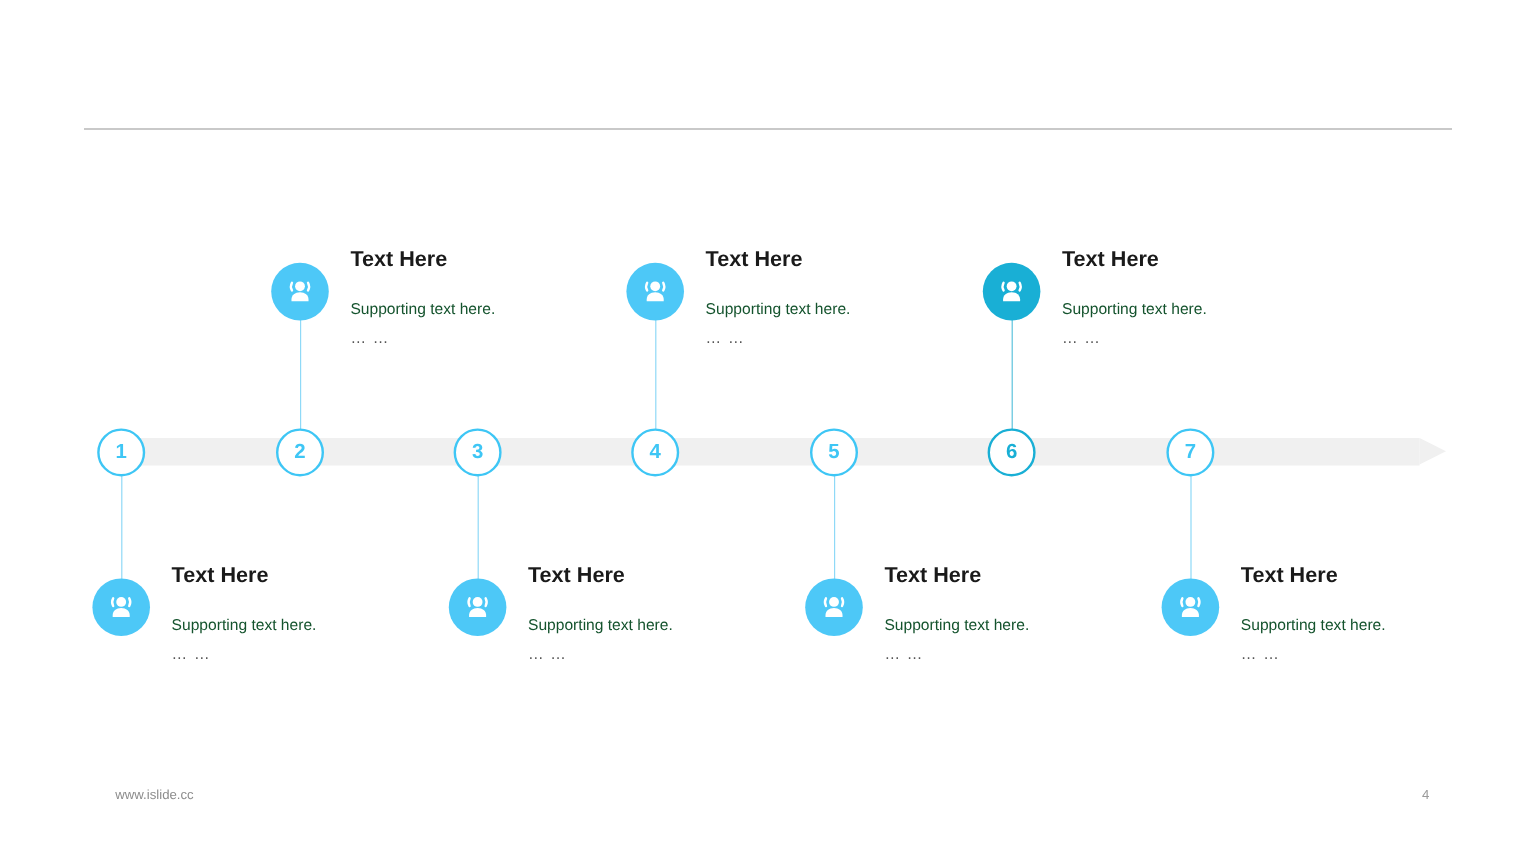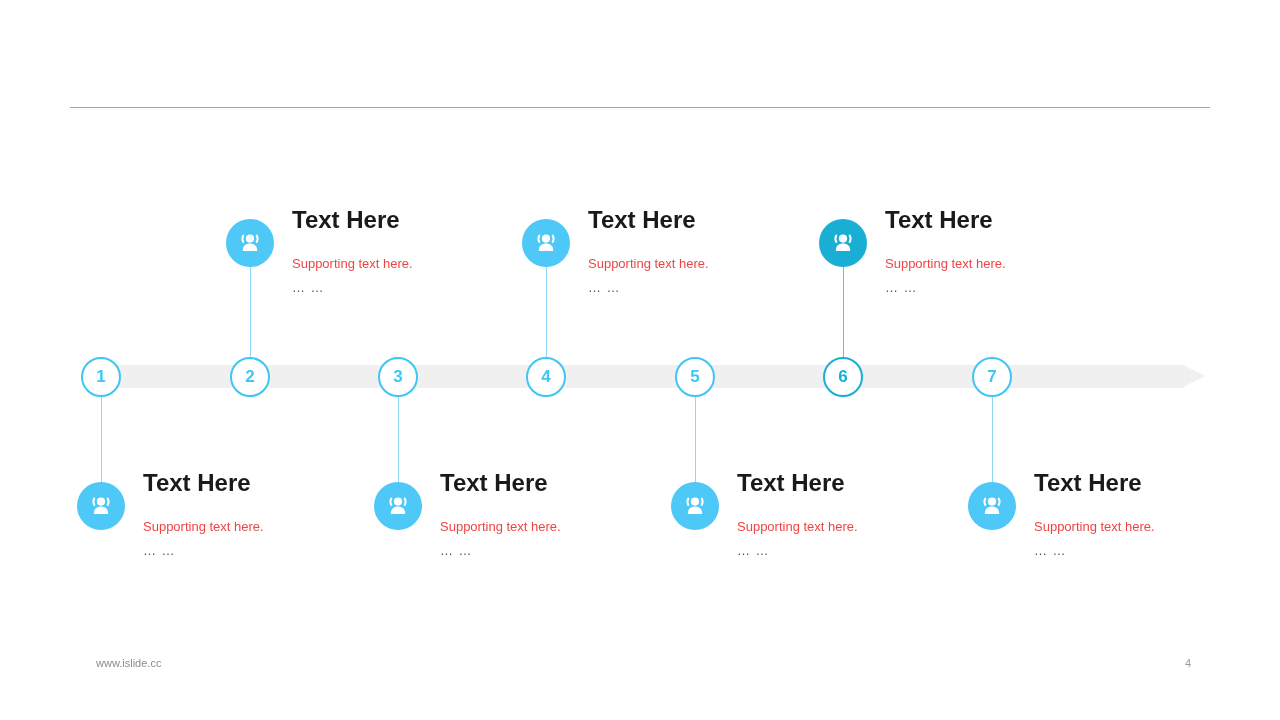--- a/index.html
+++ b/index.html
@@ -109,30 +109,30 @@
   }
   .icon-badge svg {
     display: block;
   }
 
   
   .text-block {
     position: absolute;
   }
   .block-title {
-    font-size: 24px;
+    font-size: 18px;
     font-weight: bold;
     color: #1a1a1a;
     line-height: 1.1;
     white-space: nowrap;
     margin: 0;
   }
   .block-support {
     font-size: 13px;
-    color: #ef4444;
+    color: #14532d;
     line-height: 1.15;
     white-space: nowrap;
     margin: 0;
     margin-top: 24px;
   }
   .block-ellipsis {
     font-size: 13px;
     color: #555555;
     line-height: 1.15;
     white-space: nowrap;

